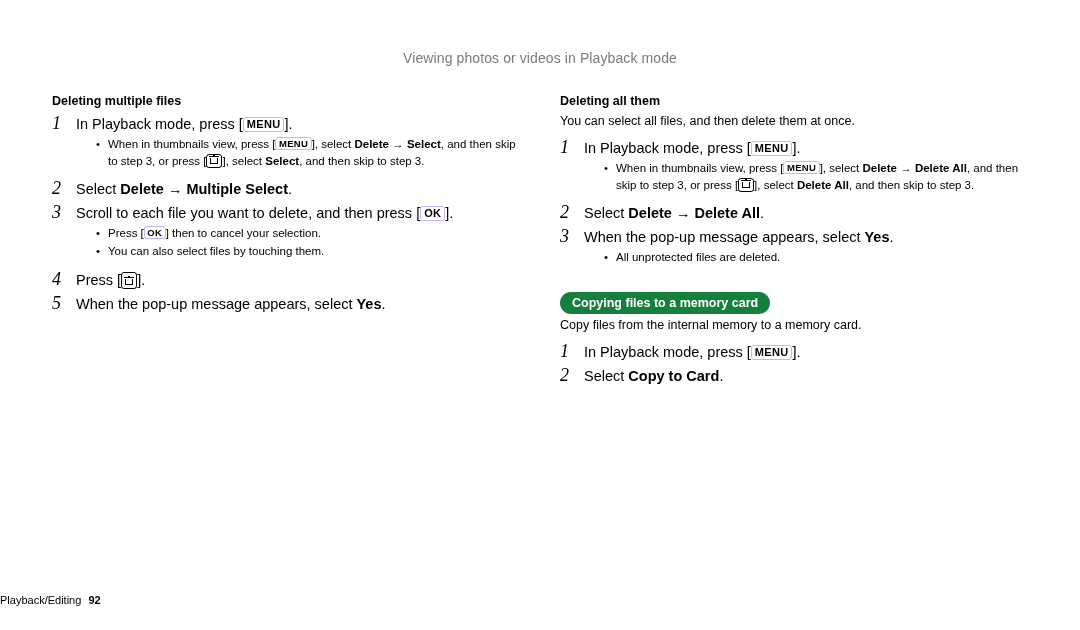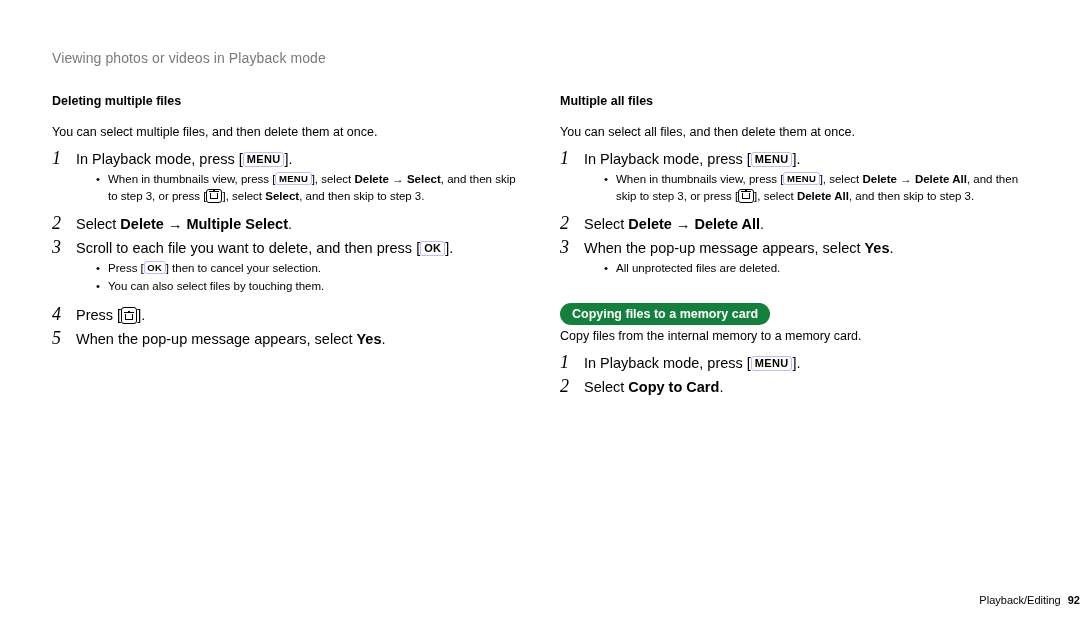--- a/index.html
+++ b/index.html
@@ -17,33 +17,34 @@
     position: relative;
     height: 100%;
     box-sizing: border-box;
   }
   .section-title {
     font-size: 14px;
     color: #7a7a7a;
     font-weight: 400;
     letter-spacing: 0.1px;
     margin: 0 0 28px 0;
+    text-align: center;
   }
   .columns {
     display: flex;
     gap: 40px;
   }
   .col {
     flex: 1 1 50%;
     min-width: 0;
   }
   .sub-head {
     font-weight: 700;
     font-size: 12.5px;
-    margin: 0 0 17px 0;
+    margin: 0 0 6px 0;
   }
   .sub-desc {
     font-size: 12.5px;
     margin: 0 0 10px 0;
   }
   .step-list {
     list-style: none;
     padding: 0;
     margin: 0;
     counter-reset: step;
@@ -145,40 +146,39 @@
     font-weight: 700;
     font-size: 12.5px;
     padding: 4px 12px 4px 12px;
     border-radius: 12px;
     margin: 16px 0 4px 0;
   }
   .footer {
     position: absolute;
     bottom: 24px;
     left: 0; right: 0;
-    text-align: right;
+    text-align: left;
     font-size: 11px;
   }
   .footer .sec { margin-right: 4px; }
   .footer .pg { font-weight: 700; }
 
   .rarr { font-family: Arial, sans-serif; }
 </style>
 </head>
 <body>
 
 <div class="page">
 
   <div class="section-title">Viewing photos or videos in Playback mode</div>
 
   <div class="columns">
 
     <div class="col">
       <div class="sub-head">Deleting multiple files</div>
-      <div class="sub-desc">You can select multiple files, and then delete them at once.</div>
 
       <ul class="step-list">
         <li class="step">
           <span class="num">1</span>
           <span class="body">
             <span class="step-line">
               <span>In Playback mode, press [</span><span class="menu-box">MENU</span><span>].</span>
             </span>
             <ul class="tip-list">
               <li>
@@ -222,21 +222,21 @@
           <span class="body">
               <span class="step-line">
             <span>When the pop-up message appears, select </span><b>Yes</b><span>.</span>
           </span>
             </span>
         </li>
       </ul>
     </div>
 
     <div class="col">
-      <div class="sub-head">Multiple all files</div>
+      <div class="sub-head">Deleting all them</div>
       <div class="sub-desc">You can select all files, and then delete them at once.</div>
 
       <ul class="step-list">
         <li class="step">
           <span class="num">1</span>
           <span class="body">
             <span class="step-line">
               <span>In Playback mode, press [</span><span class="menu-box">MENU</span><span>].</span>
             </span>
             <ul class="tip-list">

